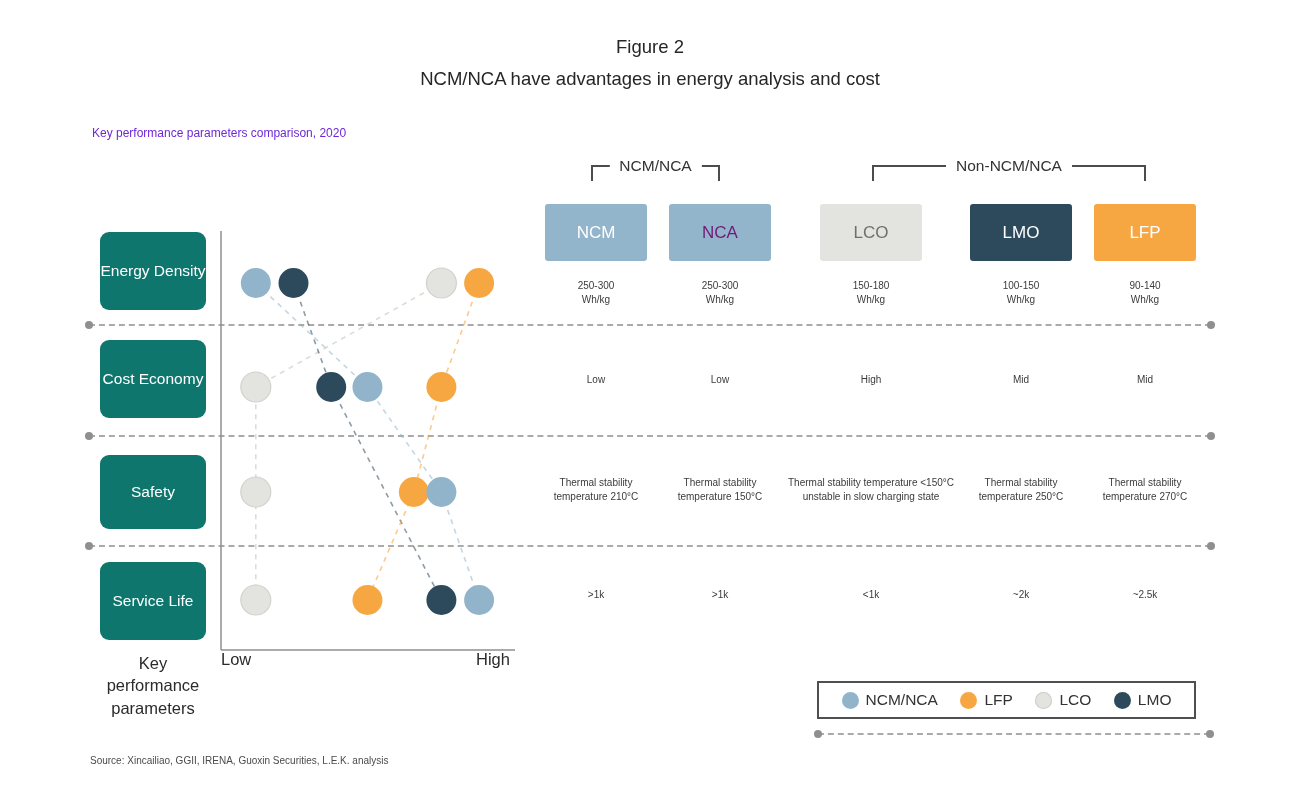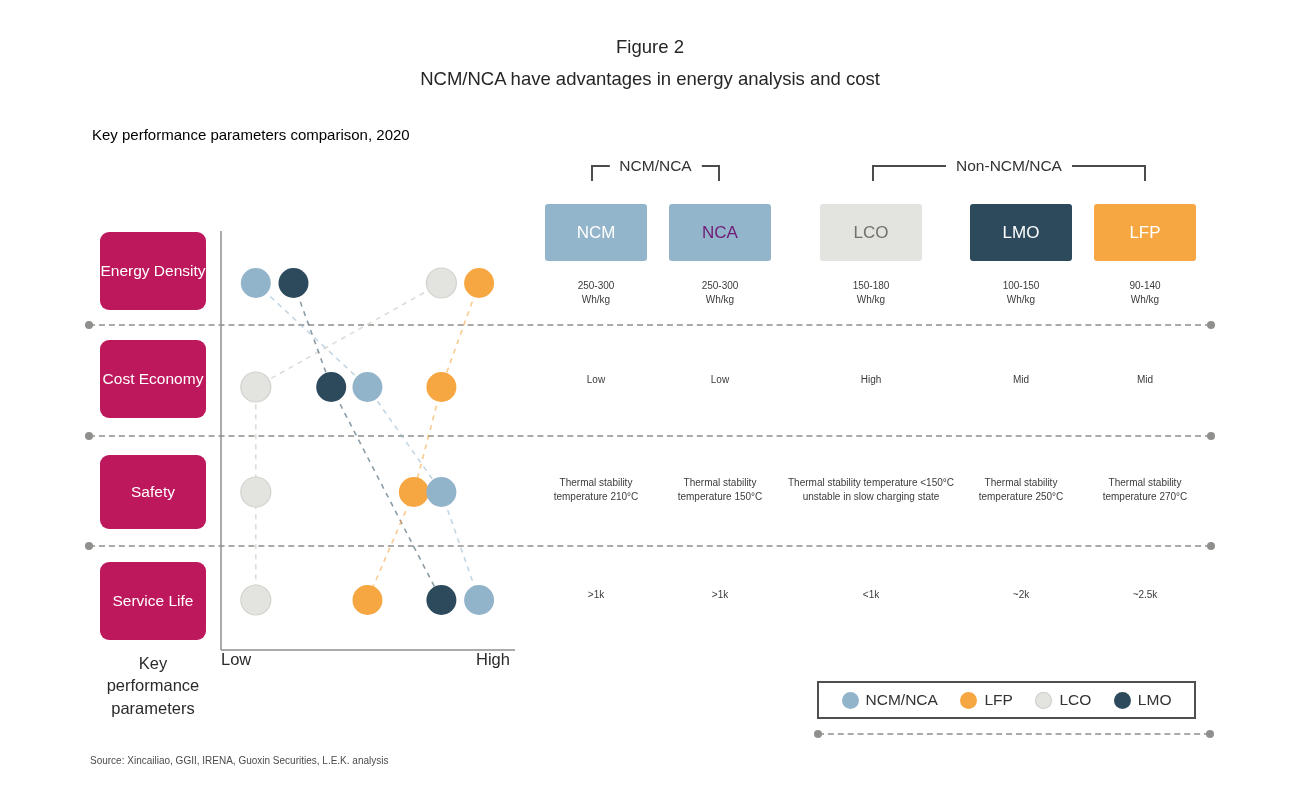--- a/index.html
+++ b/index.html
@@ -2,31 +2,31 @@
 <html><head>
 <meta charset="utf-8">
 <style>
   html,body{margin:0;padding:0;background:#ffffff;}
   .stage{
     position:relative;width:1272px;height:809px;background:#ffffff;overflow:hidden;
     font-family:"Liberation Sans", sans-serif;color:#2e2e2e;
   }
   .fig-label{position:absolute;top:36px;left:0;width:1300px;text-align:center;font-size:18.5px;color:#262626;}
   .fig-title{position:absolute;top:68px;left:0;width:1300px;text-align:center;font-size:18.5px;color:#262626;}
-  .subtitle{position:absolute;top:126px;left:92px;font-size:15px;color:#000000;}
+  .subtitle{position:absolute;top:126px;left:92px;font-size:12px;color:#6d28d9;}
 
   
   .sep{position:absolute;left:89px;width:1122px;height:0;border-top:2px dashed #aaaaa7;z-index:1;}
   .sep::before,.sep::after{content:"";position:absolute;top:-5px;width:8px;height:8px;border-radius:50%;background:#8f8f8d;}
   .sep::before{left:-4px;}
   .sep::after{right:-4px;}
   .sep-short{left:818px;width:392px;}
 
   
-  .rowbox{position:absolute;left:100px;width:106px;background:#be185d;color:#ffffff;
+  .rowbox{position:absolute;left:100px;width:106px;background:#0f766e;color:#ffffff;
     border-radius:9px;display:flex;align-items:center;justify-content:center;text-align:center;
     font-size:15.5px;line-height:1.45;z-index:2;}
 
   
   .plot{position:absolute;left:217px;top:228px;width:302px;height:426px;z-index:3;}
   .annotation{position:absolute;left:275px;top:437px;width:118px;height:138px;background:#f5e189;
     border-radius:6px;display:flex;align-items:center;justify-content:center;text-align:center;
     font-size:15px;line-height:1.5;color:#4a4a35;z-index:5;padding:0 4px;box-sizing:border-box;}
   .xlab{position:absolute;top:650px;font-size:16.5px;color:#2b2b2b;z-index:2;}
   .axis-caption{position:absolute;left:92px;top:652px;width:122px;text-align:center;

